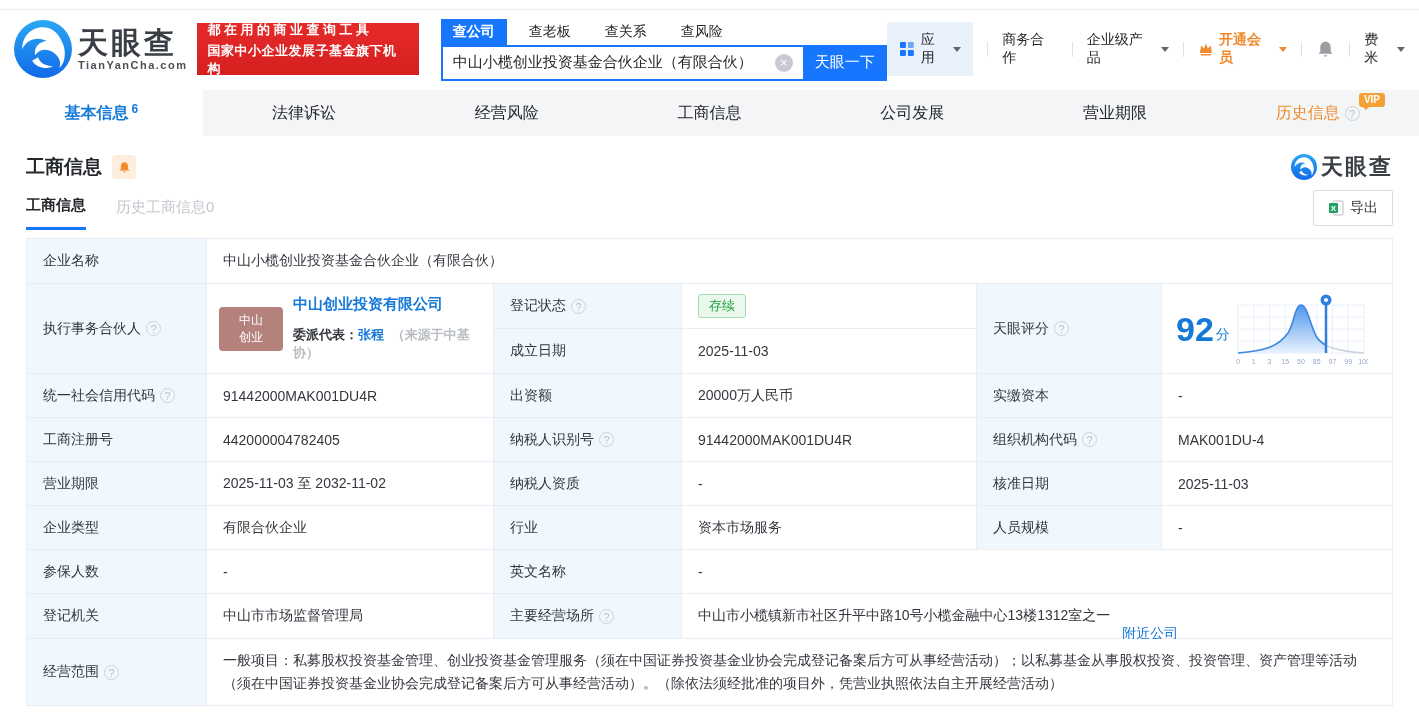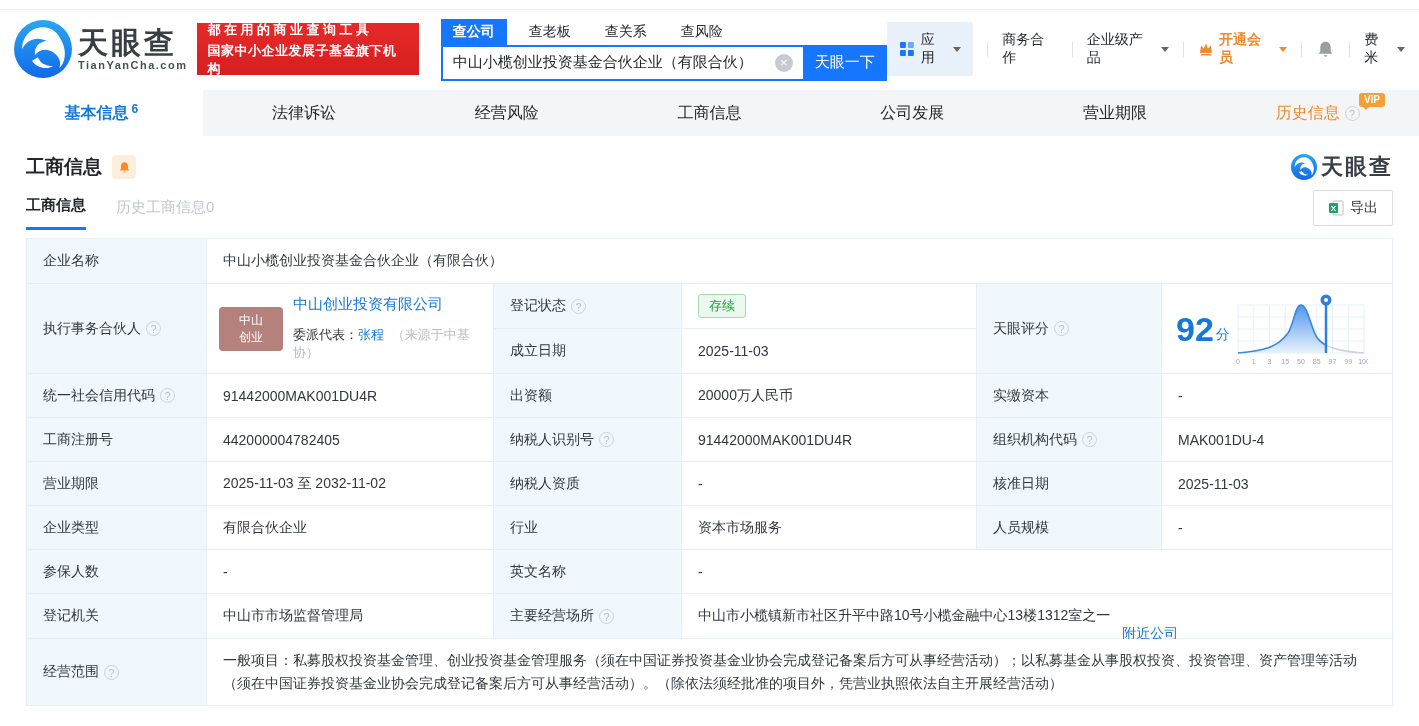--- a/index.html
+++ b/index.html
@@ -68,21 +68,21 @@
   
   .info-table { margin-top:8px; display:grid; grid-template-columns:179px 286px 187px 294px 184px 1fr;
     grid-template-rows:44px 44px 44px 43px 43px 43px 43px 43px 44px 66px;
     gap:1px; background:#e9eef4; border:1px solid #e9eef4; }
   .cell { background:#fff; display:flex; align-items:center; padding:0 16px; font-size:14px; color:#33373d; }
   .lbl { background:#f1f8fd; color:#33373d; }
   .badge-green { font-size:13px; color:#1fa23d; background:#eaf8ee; border:1px solid #a4dcb2; border-radius:3px; padding:2px 10px; }
   .link { color:#1479d7; cursor:pointer; text-decoration:none; }
   .partner-cell { padding:8px 12px; }
   .avatar { width:64px; height:44px; border-radius:4px; background:#b5817c; color:#fff; font-size:12px; display:flex; flex-direction:column; align-items:center; justify-content:center; line-height:1.35; flex:none; }
-  .partner-info { margin-left:10px; }
+  .partner-info { margin-left:10px;font-weight:bold; }
   .partner-company { font-size:15px; }
   .partner-rep { margin-top:12px; font-size:13px; color:#33373d; }
   .rep-src { color:#b9bdc2; margin-left:4px; }
   .score-cell { padding:0 6px 0 14px; }
   .score-num { font-size:34px; font-weight:bold; color:#1479d7; line-height:1; }
   .score-unit { font-size:14px; color:#1479d7; margin:12px 4px 0 2px; }
   .scope-cell { align-items:flex-start; padding:10px 16px; line-height:1.65; }
   .site-link { margin-left:12px; white-space:nowrap;margin-top:36px; }
 </style>
 </head>

